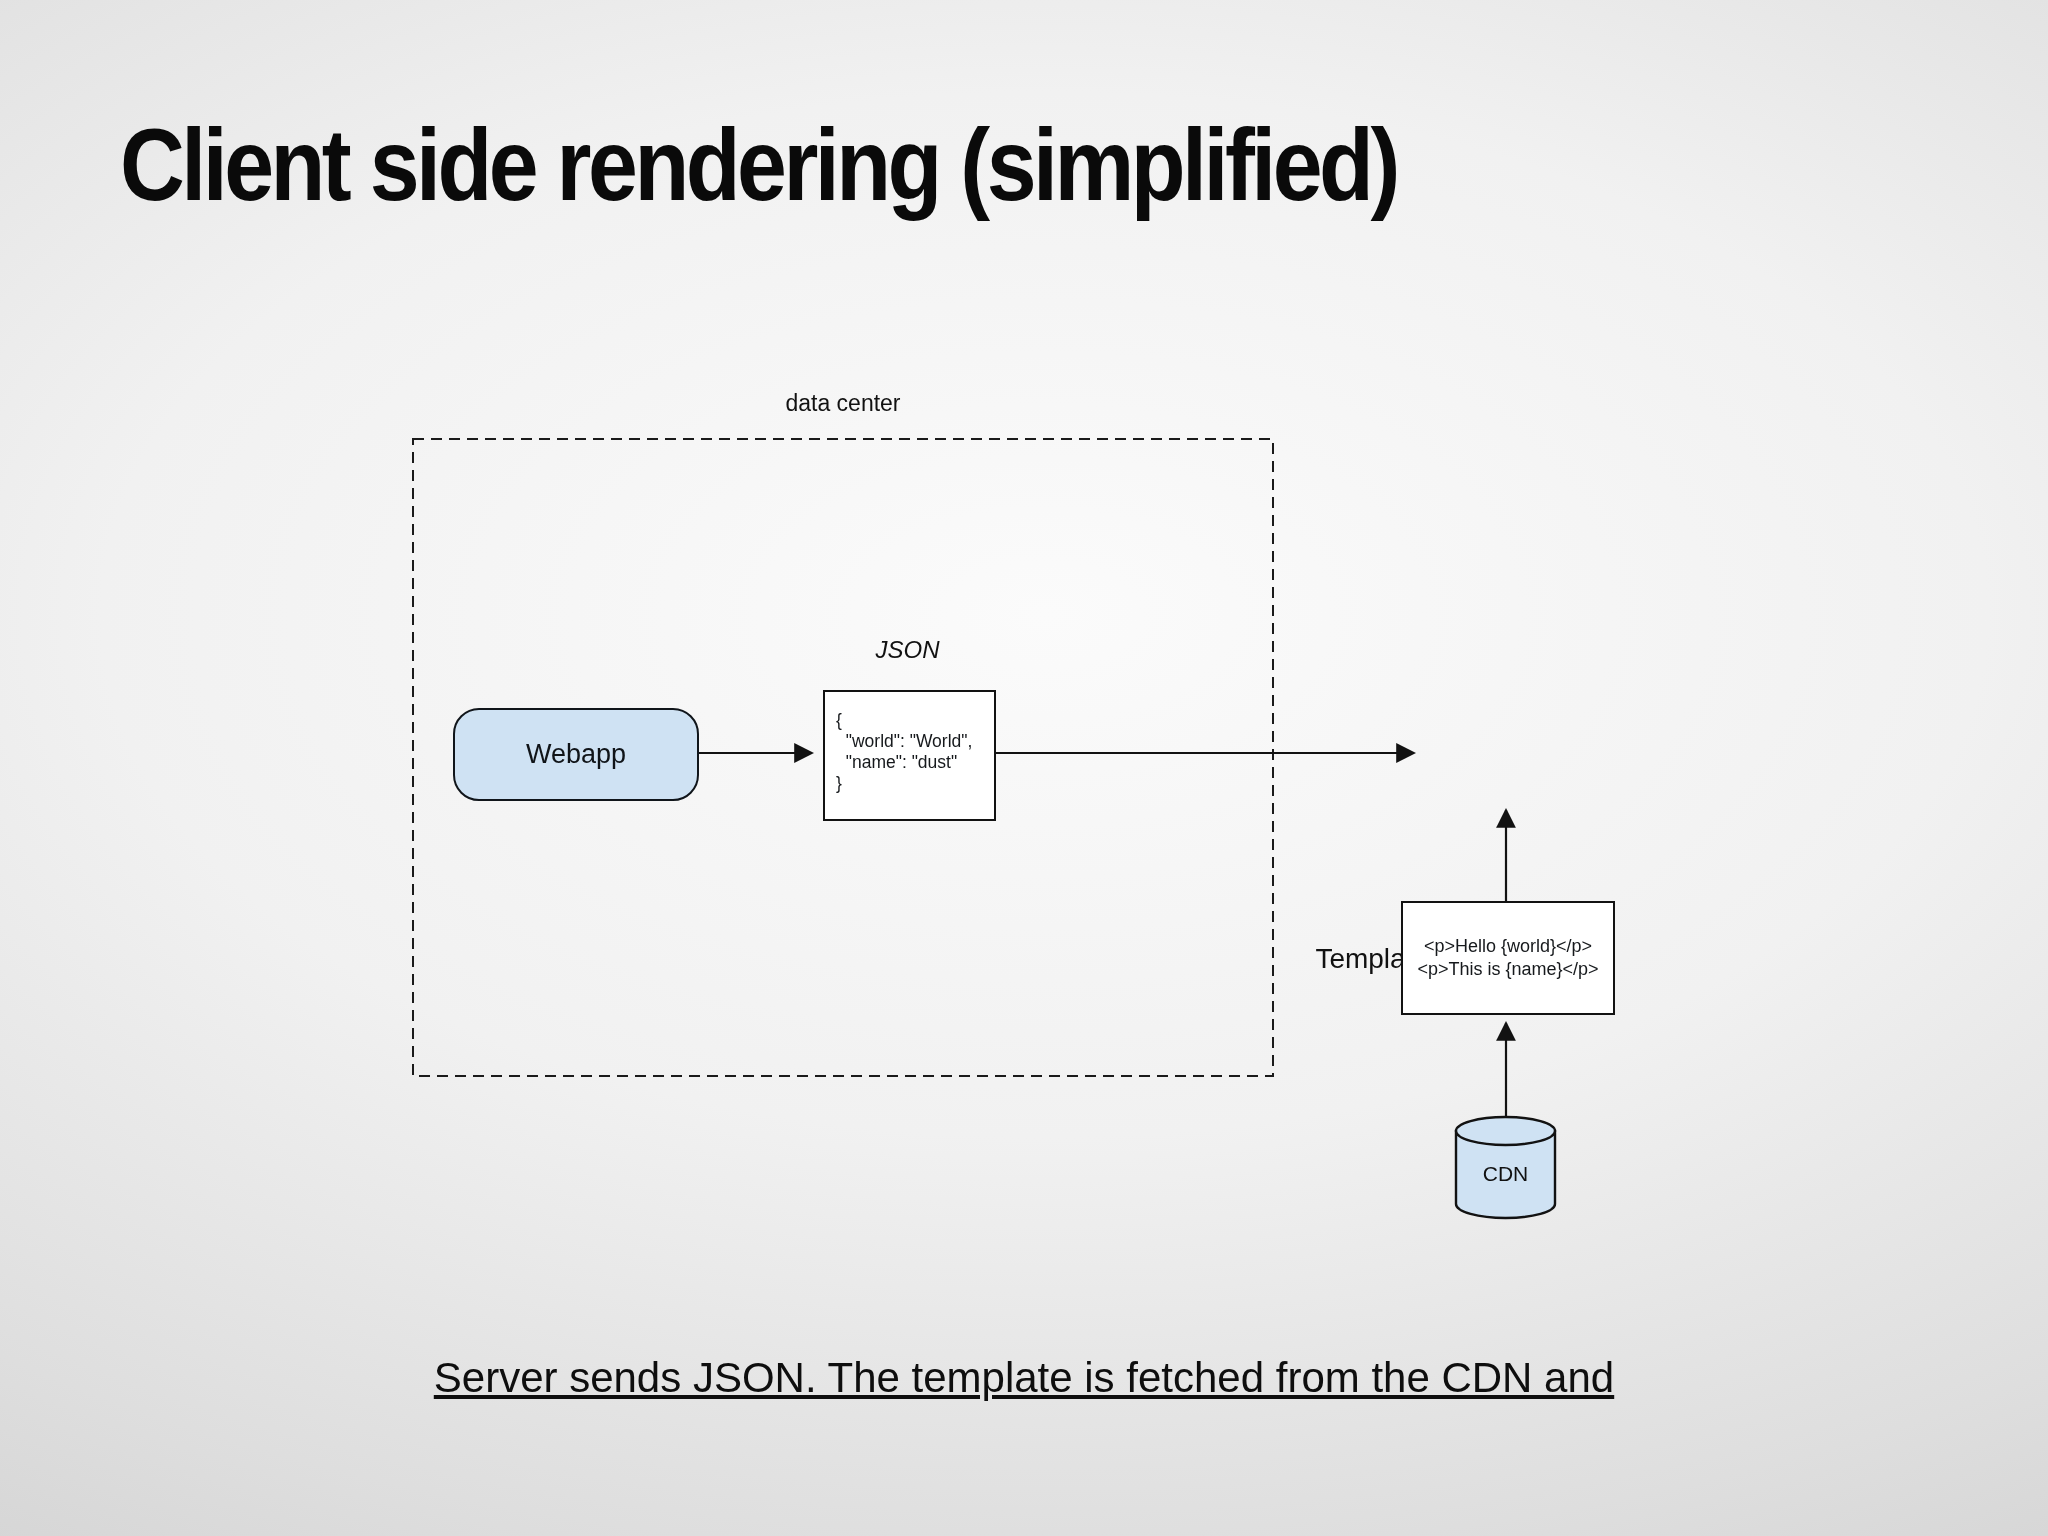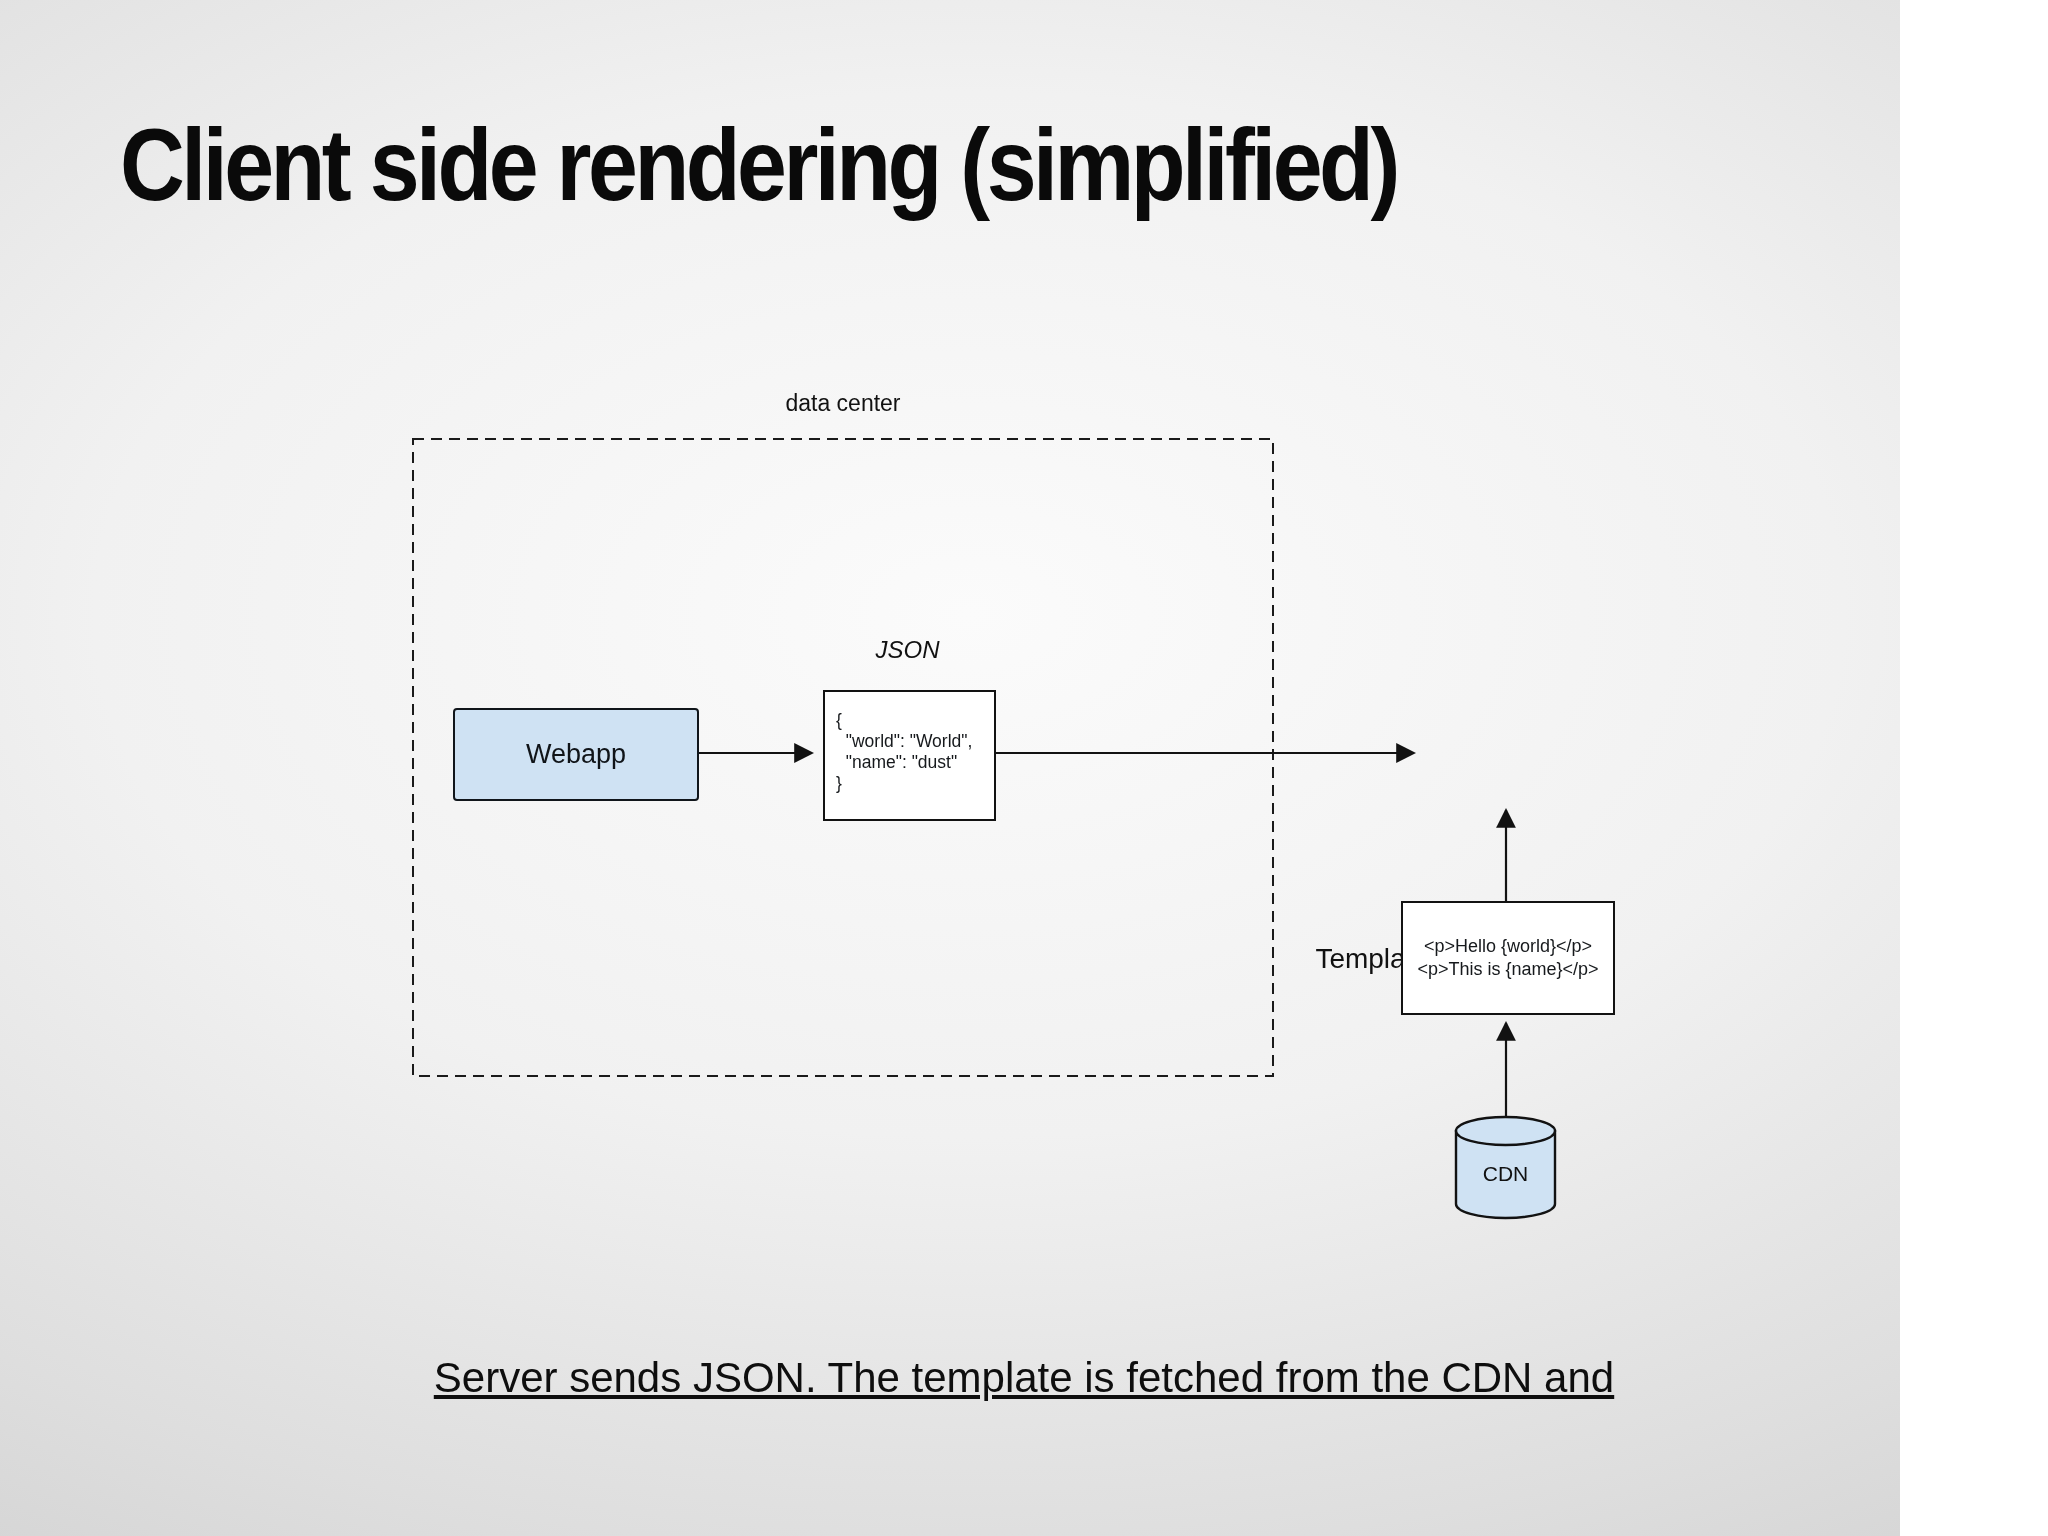--- a/index.html
+++ b/index.html
@@ -3,21 +3,21 @@
 <meta charset="utf-8">
 <style>
   html, body { margin: 0; padding: 0; }
   body {
     width: 2048px; height: 1536px;
     font-family: "Liberation Sans", sans-serif;
     overflow: hidden;
   }
   .slide {
     position: relative;
-    width: 1900px; height: 1536px;
+    width: 2048px; height: 1536px;
     background: radial-gradient(ellipse 115% 85% at 51% 40%,
                 #fbfbfb 0%, #f1f1f1 40%, #dedede 72%, #cbcbcb 100%);
   }
   .title {
     position: absolute; left: 120px; top: 104px; margin: 0;
     font-size: 102px; font-weight: bold; color: #0a0a0a;
     letter-spacing: -4px; white-space: nowrap;
     transform: scaleX(0.88); transform-origin: left top;
     line-height: 1.2;
   }
@@ -30,21 +30,21 @@
   .overlay .cyl { stroke: #121212; stroke-width: 2.4px; }
   .lbl { position: absolute; color: #111; }
   .dc-label    { left: 413px;  top: 390px;  width: 860px; text-align: center; font-size: 23px; }
   .json-label  { left: 823px;  top: 636px;  width: 169px; text-align: center; font-size: 24px; font-style: italic; }
   .tmpl-label  { left: 1269px; top: 943px;  width: 160px; text-align: right;  font-size: 28px; }
   .cdn-label   { left: 1456px; top: 1162px; width: 99px;  text-align: center; font-size: 21px; }
   .node {
     position: absolute;
     background: #cfe2f3;
     border: 2.5px solid #10151a;
-    border-radius: 4px;
+    border-radius: 26px;
     display: flex; align-items: center; justify-content: center;
     color: #101418; font-size: 27px;
   }
   .node.webapp  { left: 453px;  top: 708px; width: 242px; height: 89px; }
   .node.browser { left: 1425px; top: 708px; width: 163px; height: 90px; }
   .box {
     position: absolute;
     background: #ffffff;
     border: 2.5px solid #121212;
     color: #16191c;

